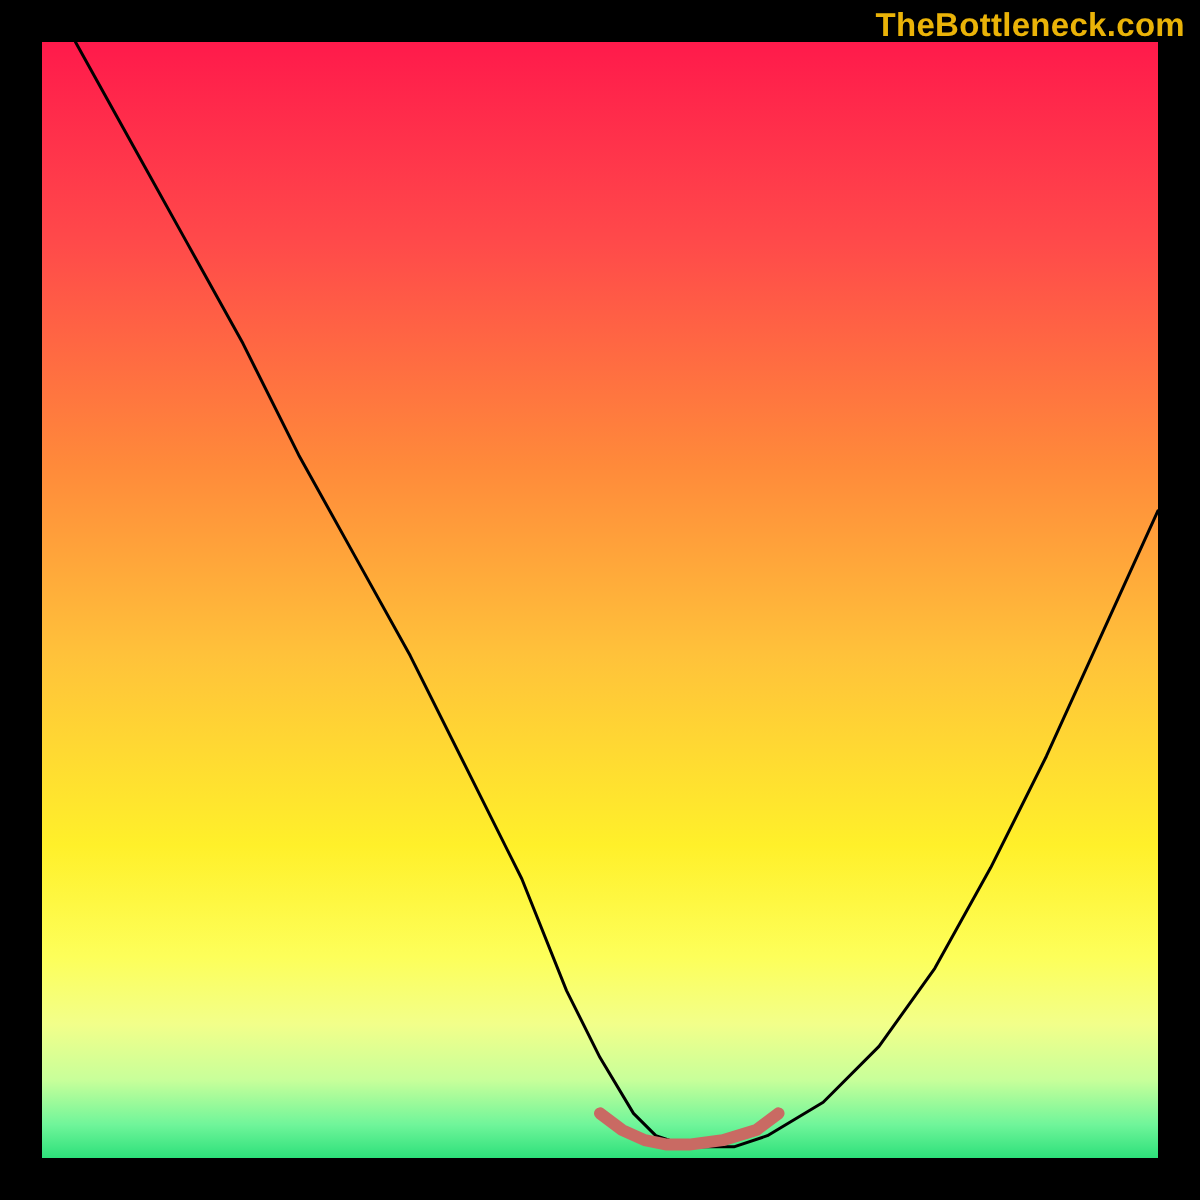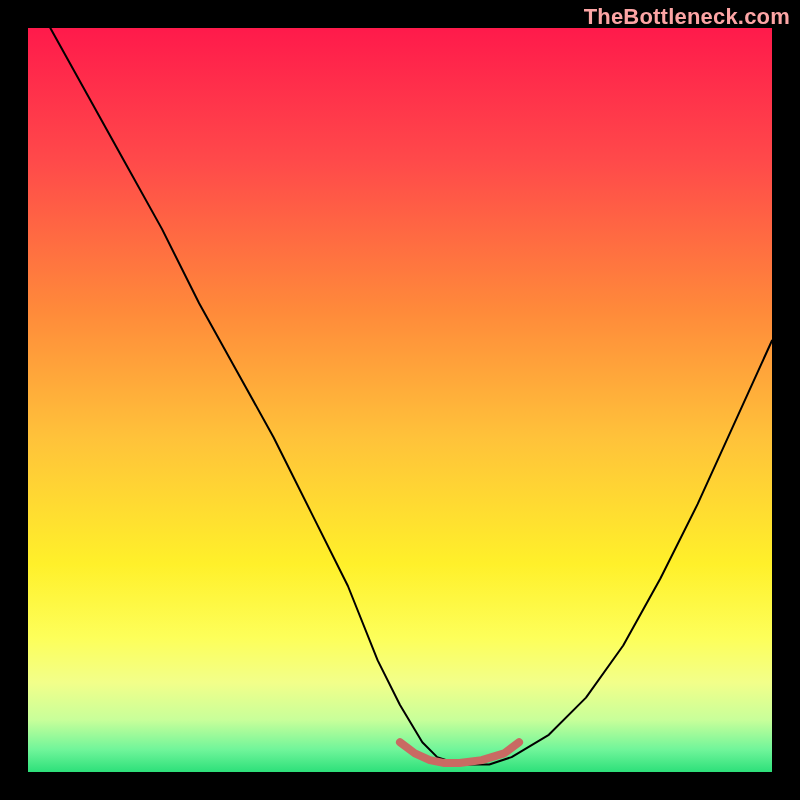--- a/index.html
+++ b/index.html
@@ -29,21 +29,21 @@
     position: absolute;
     left: 0;
     top: 0;
     width: 100%;
     height: 100%;
   }
   .watermark {
     position: absolute;
     top: 4px;
     right: 10px;
-    color: #fca5a5;
+    color: #eab308;
     font-size: 22px;
     font-weight: 600;
     letter-spacing: 0.2px;
     user-select: none;
   }
 </style>
 </head>
 <body>
 
 <div class="frame">

